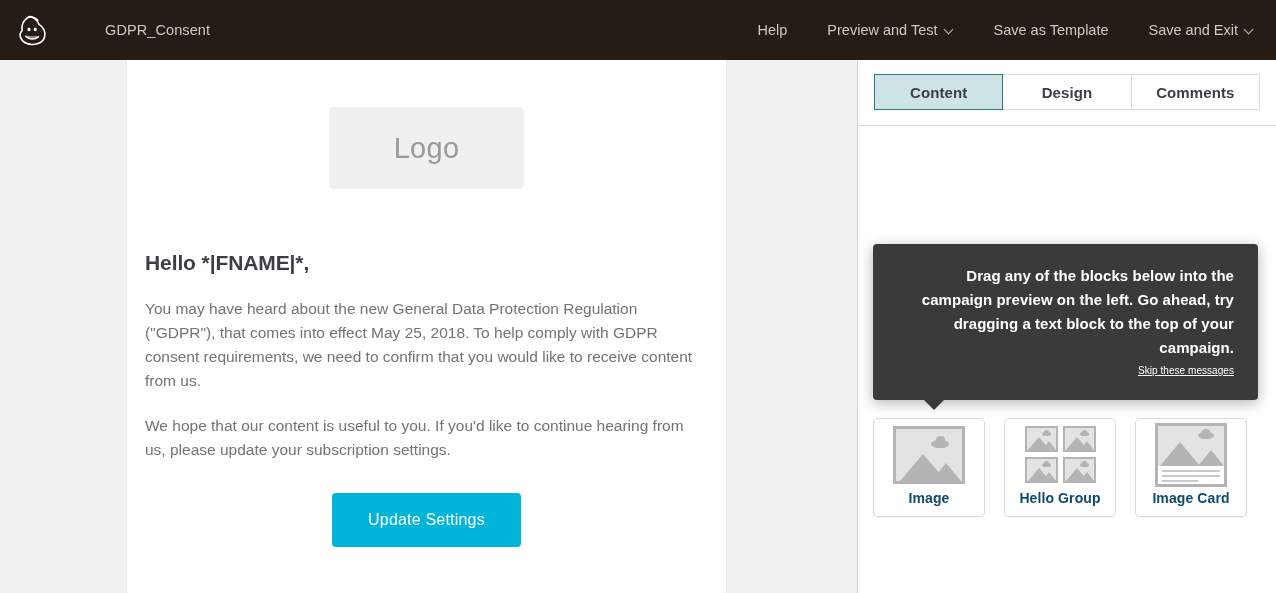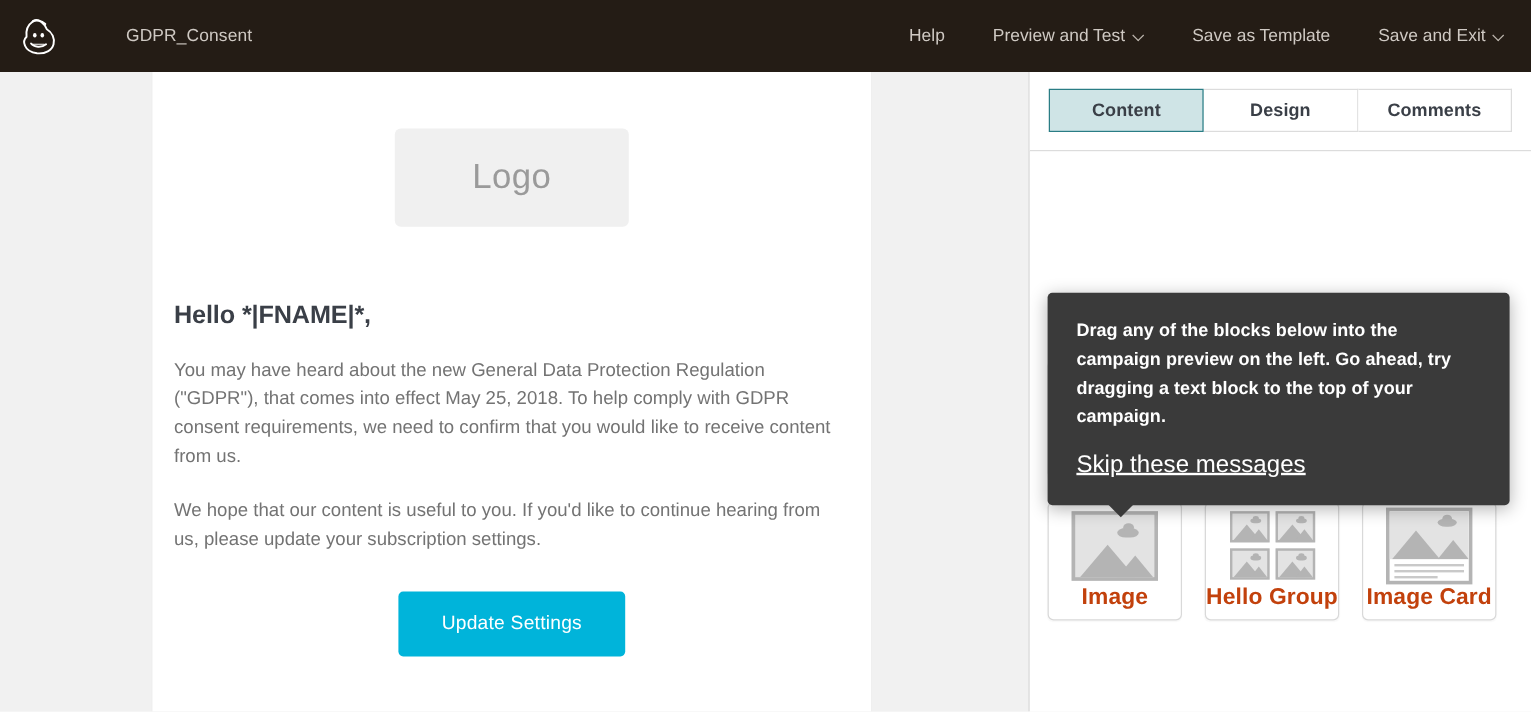--- a/index.html
+++ b/index.html
@@ -238,22 +238,22 @@
 
   .block-icon {
     flex: 1 1 auto;
     display: flex;
     align-items: center;
     justify-content: center;
     width: 100%;
   }
 
   .block-label {
-    color: #c2410c;
-    font-size: 19px;
+    color: #0c4a6e;
+    font-size: 14px;
     font-weight: 700;
     text-align: center;
     letter-spacing: 0.1px;
     line-height: 16px;
   }
 
   
   .ic-img {
     width: 72px; height: 58px;
     border: 3px solid #b4b4b4;
@@ -436,33 +436,34 @@
   .tooltip {
     position: absolute;
     left: 873px;
     top: 244px;
     width: 385px;
     background: #3a3a3a;
     border-radius: 4px;
     padding: 20px 24px 22px 24px;
     box-shadow: 0 3px 14px rgba(0,0,0,0.30);
     z-index: 50;
+    text-align: right;
   }
   .tooltip-text {
     color: #ffffff;
     font-size: 15px;
     font-weight: 700;
     line-height: 24px;
     letter-spacing: 0.05px;
   }
   .tooltip-link {
     display: inline-block;
-    margin-top: 16px;
+    margin-top: 4px;
     color: #ffffff;
-    font-size: 20px;
+    font-size: 10px;
     text-decoration: underline;
     cursor: pointer;
     letter-spacing: 0.05px;
   }
   .tooltip-arrow {
     position: absolute;
     left: 50px;
     bottom: -10px;
     width: 0; height: 0;
     border-left: 11px solid transparent;

